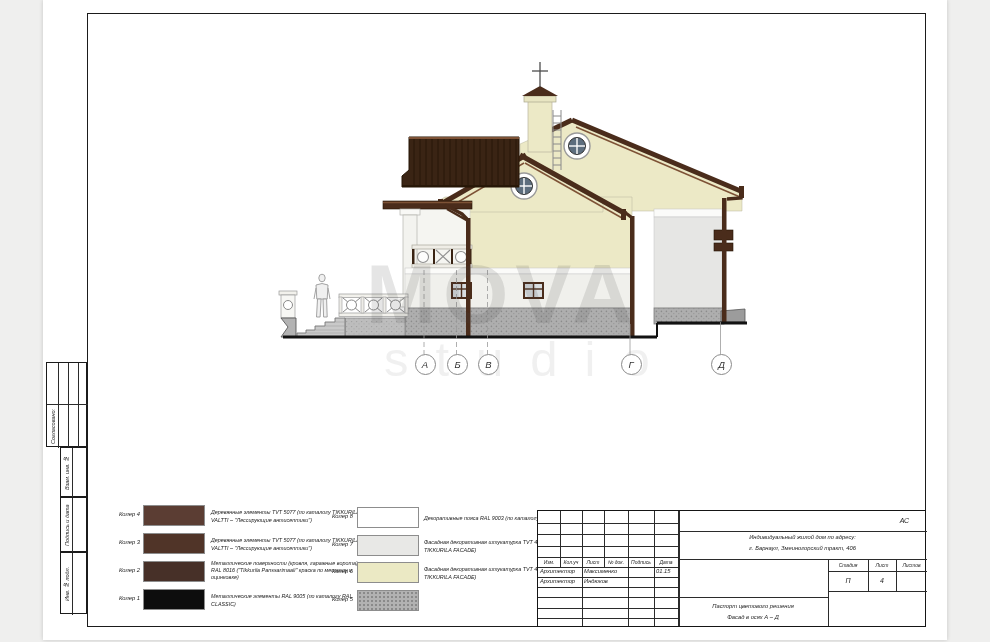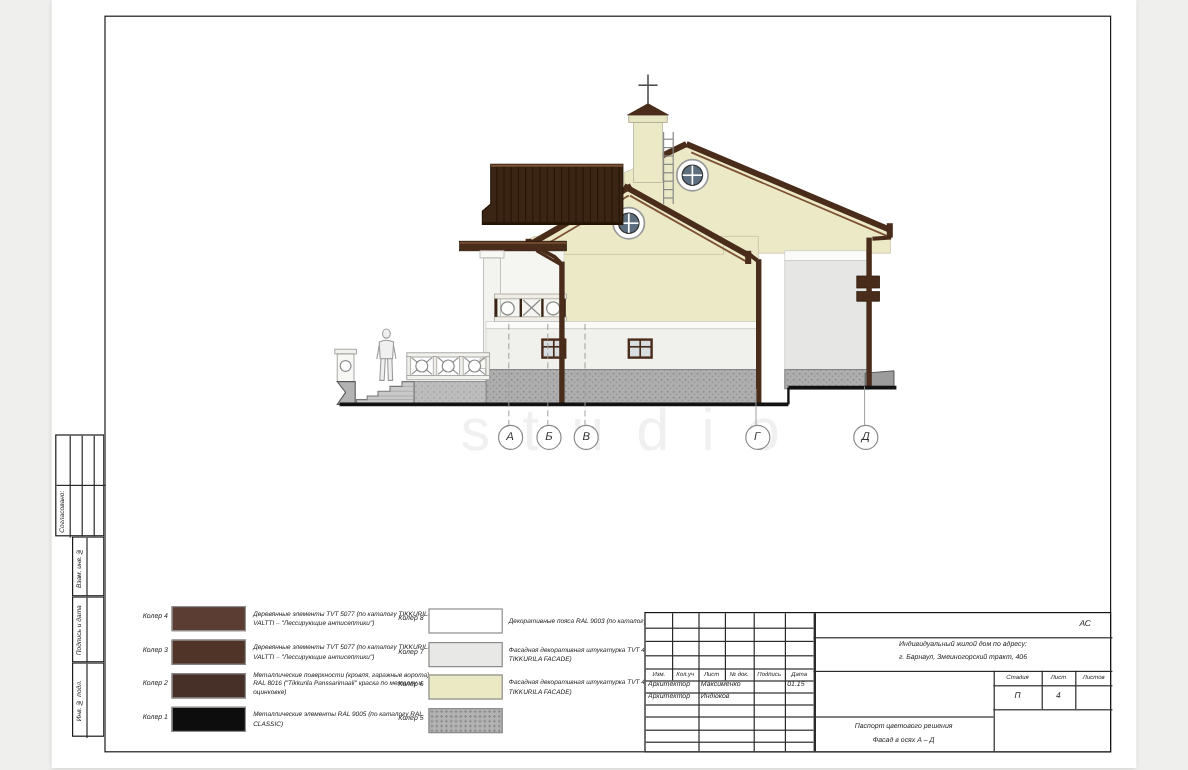--- a/index.html
+++ b/index.html
@@ -265,20 +265,21 @@
 
     <g stroke="#9b9b9b" stroke-width=".8">
       <line x1="424" y1="270" x2="424" y2="354" stroke-dasharray="5,3"></line>
       <line x1="456.5" y1="270" x2="456.5" y2="354" stroke-dasharray="5,3"></line>
       <line x1="487.5" y1="270" x2="487.5" y2="354" stroke-dasharray="5,3"></line>
       <line x1="630" y1="324" x2="630" y2="354"></line>
       <line x1="720.5" y1="322" x2="720.5" y2="354"></line>
     </g>
   </svg>
 
+  <div class="wm1">MOVA</div>
   <div class="wm2">studio</div>
 
   <div class="axis" style="left:414.5px;">А</div>
   <div class="axis" style="left:447px;">Б</div>
   <div class="axis" style="left:478px;">В</div>
   <div class="axis" style="left:620.5px;">Г</div>
   <div class="axis" style="left:711px;">Д</div>
 
   <div class="lgrow" style="left:100px;top:505px;width:265px;">
     <div class="lglabel" style="left:0;">Колер 4</div>

